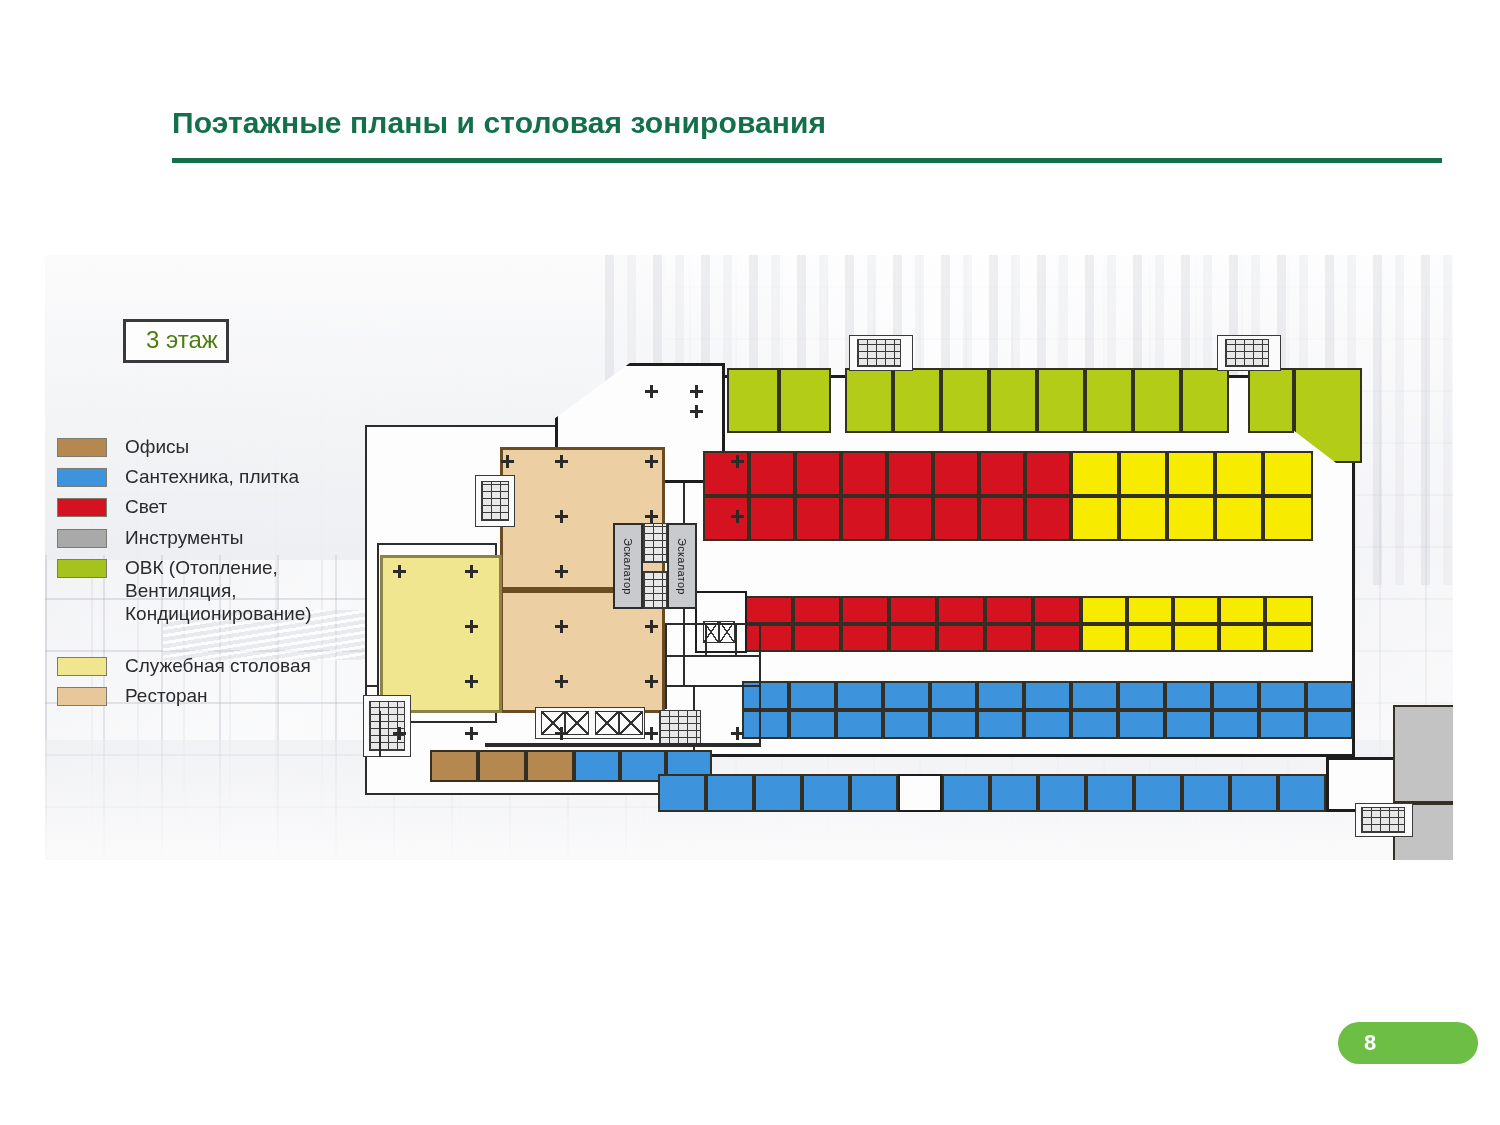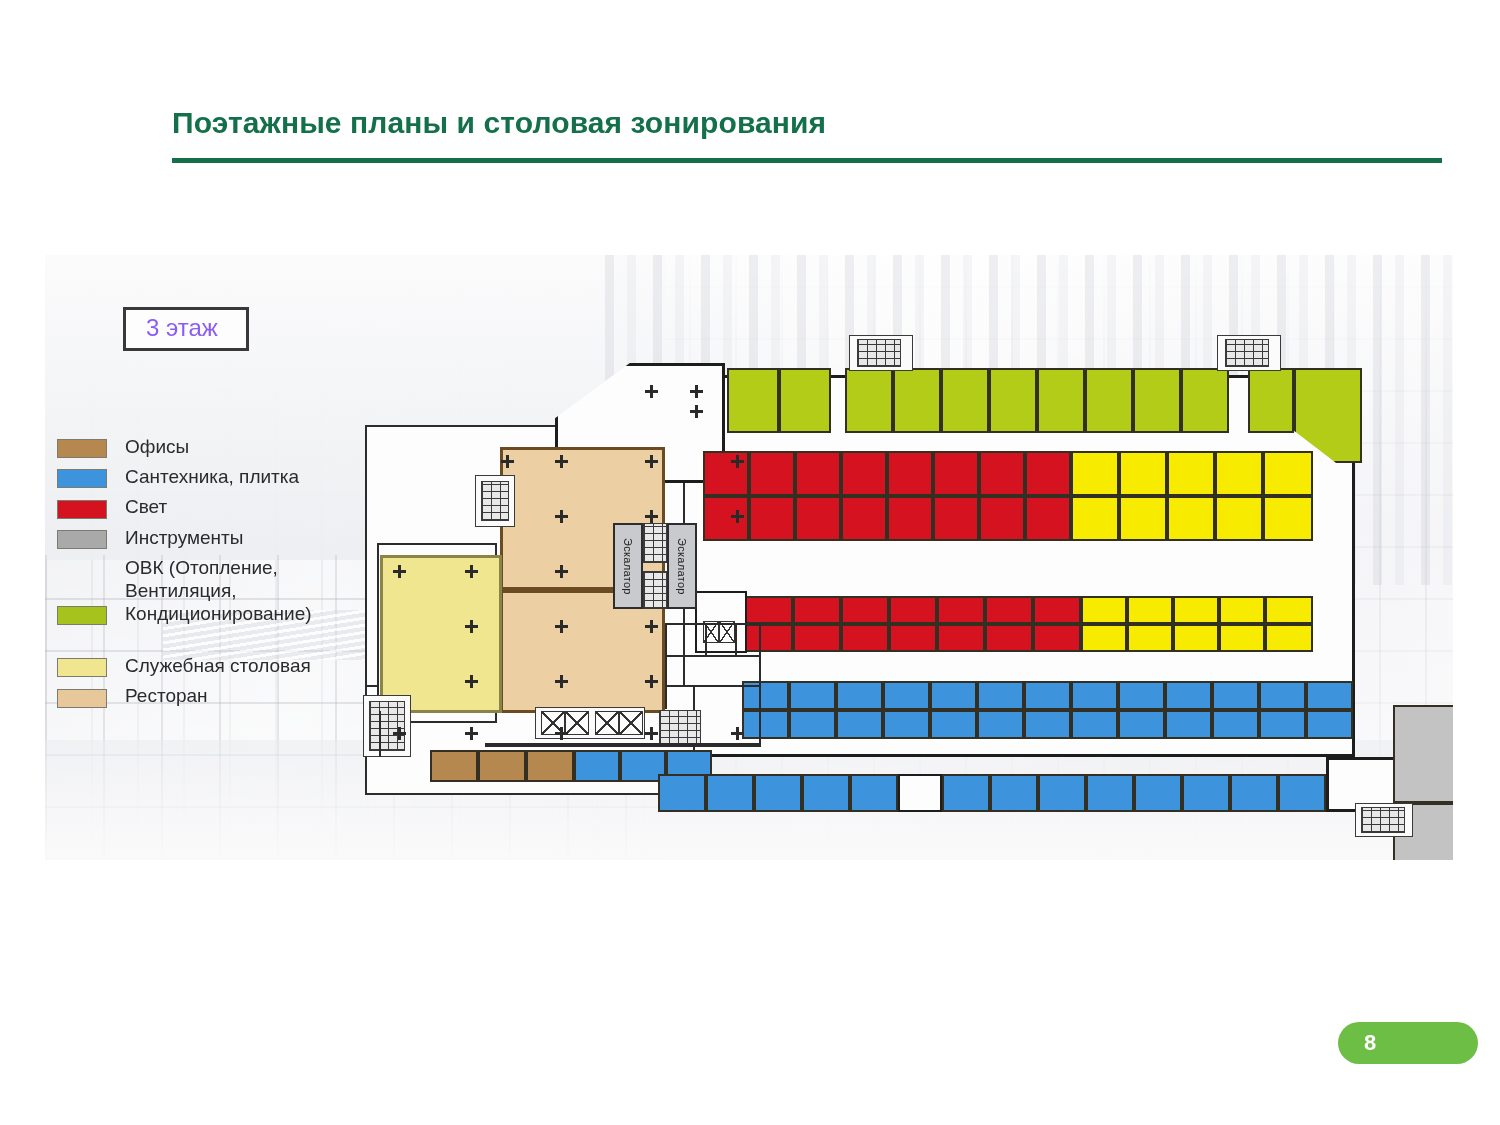--- a/index.html
+++ b/index.html
@@ -65,32 +65,32 @@
     background:repeating-linear-gradient(-9deg, rgba(255,255,255,.95) 0 3px, rgba(205,208,215,.5) 3px 7px);
     opacity:.7;
   }
   #photo-base{
     position:absolute;left:0;bottom:0;width:100%;height:120px;
     background:linear-gradient(to bottom, rgba(233,234,238,.5), rgba(250,250,251,.95));
   }
 
   
   #floor-label{
-    position:absolute;left:78px;top:52px;
+    position:absolute;left:78px;top:64px;
     background:#fdfdfd;border:3px solid #39393b;
-    padding:6px 28px 8px 20px;
-    font-size:24px;color:#8b5cf6;line-height:1;
+    padding:6px 8px 8px 20px;
+    font-size:24px;color:#4d7c0f;line-height:1;
   }
 
   
   #legend{
     position:absolute;left:12px;top:180px;width:310px;
     font-size:19px;color:#2b2b2d;line-height:1.22;
   }
-  .legend-row{display:flex;align-items:flex-end;margin-bottom:7px;}
+  .legend-row{display:flex;align-items:flex-start;margin-bottom:7px;}
   .legend-swatch{
     width:50px;height:19px;flex:0 0 50px;margin-top:3px;margin-right:18px;
     border:1px solid #7b7b70;box-sizing:border-box;
   }
   .legend-label{flex:1;}
   .legend-gap{height:22px;}
 
   
   #floorplan{position:absolute;left:0;top:0;width:1408px;height:605px;}
   .cell{position:absolute;box-sizing:border-box;border:2px solid #332f23;}

